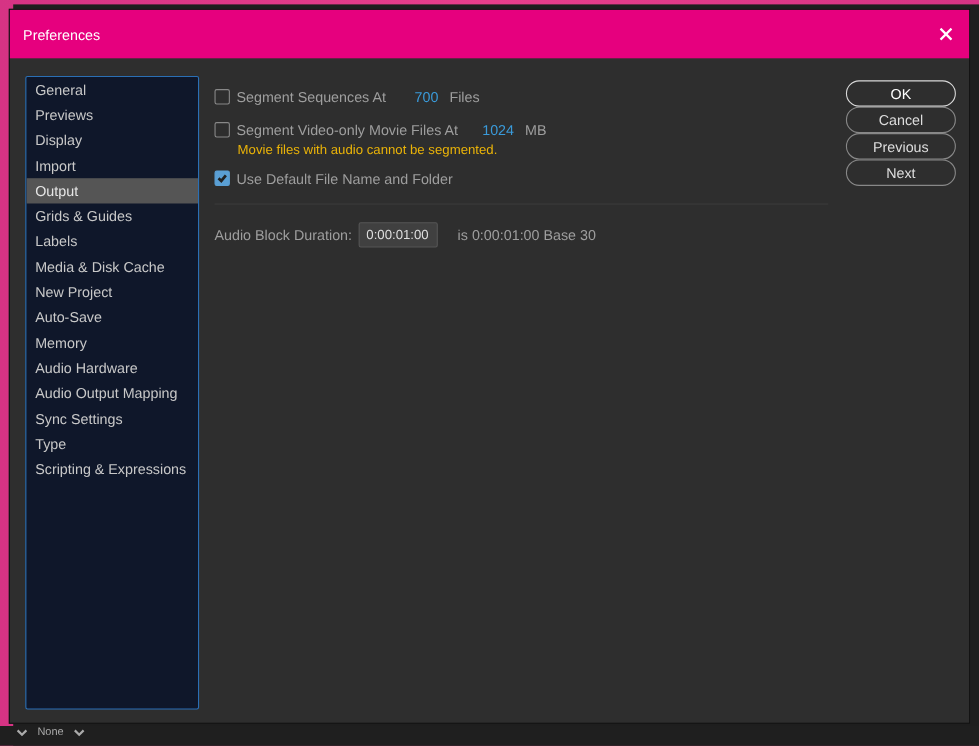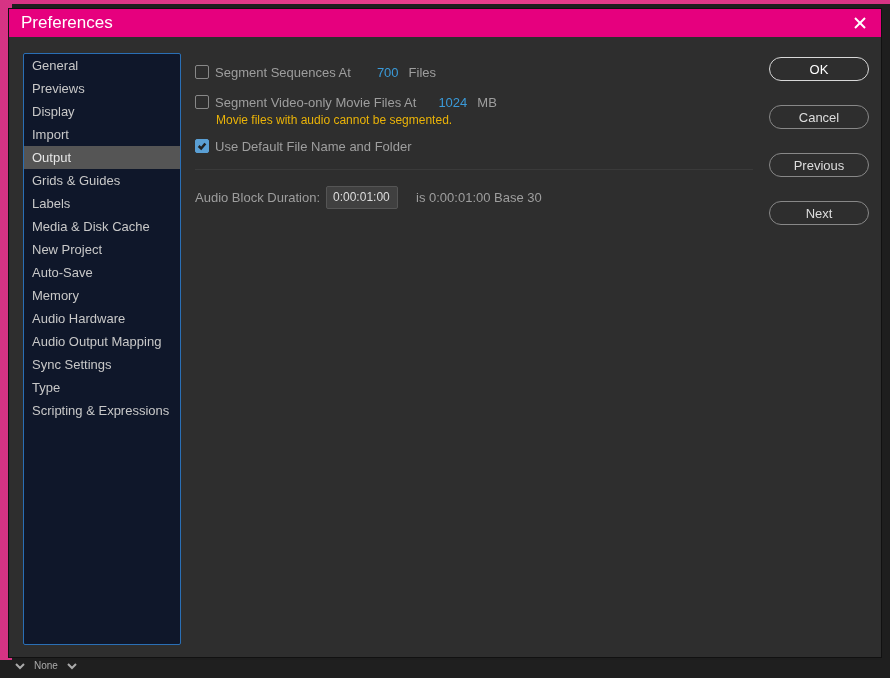--- a/index.html
+++ b/index.html
@@ -49,28 +49,28 @@
     left: 8px;
     top: 8px;
     right: 8px;
     bottom: 20px;
     background: #2e2e2e;
     border: 1px solid #111;
     display: flex;
     flex-direction: column;
   }
   .titlebar {
-    height: 28px;
+    height: 44px;
     background: #e6007e;
     display: flex;
     align-items: center;
     justify-content: space-between;
     padding: 0 10px 0 12px;
     color: #fff;
-    font-size: 17px;
+    font-size: 13px;
   }
   .close-btn {
     width: 22px;
     height: 22px;
     display: flex;
     align-items: center;
     justify-content: center;
     cursor: pointer;
   }
   .close-btn svg { width: 12px; height: 12px; stroke: #fff; stroke-width: 2; }
@@ -152,21 +152,21 @@
     border: 1px solid #555;
     border-radius: 2px;
     color: #ddd;
     font-size: 12px;
     padding: 0 6px;
   }
   .right-col {
     width: 100px;
     display: flex;
     flex-direction: column;
-    gap: 24px;
+    gap: 0;
     padding-top: 4px;
   }
   .btn {
     height: 24px;
     border: 1px solid #888;
     border-radius: 12px;
     background: transparent;
     color: #ddd;
     font-size: 13px;
     cursor: pointer;

